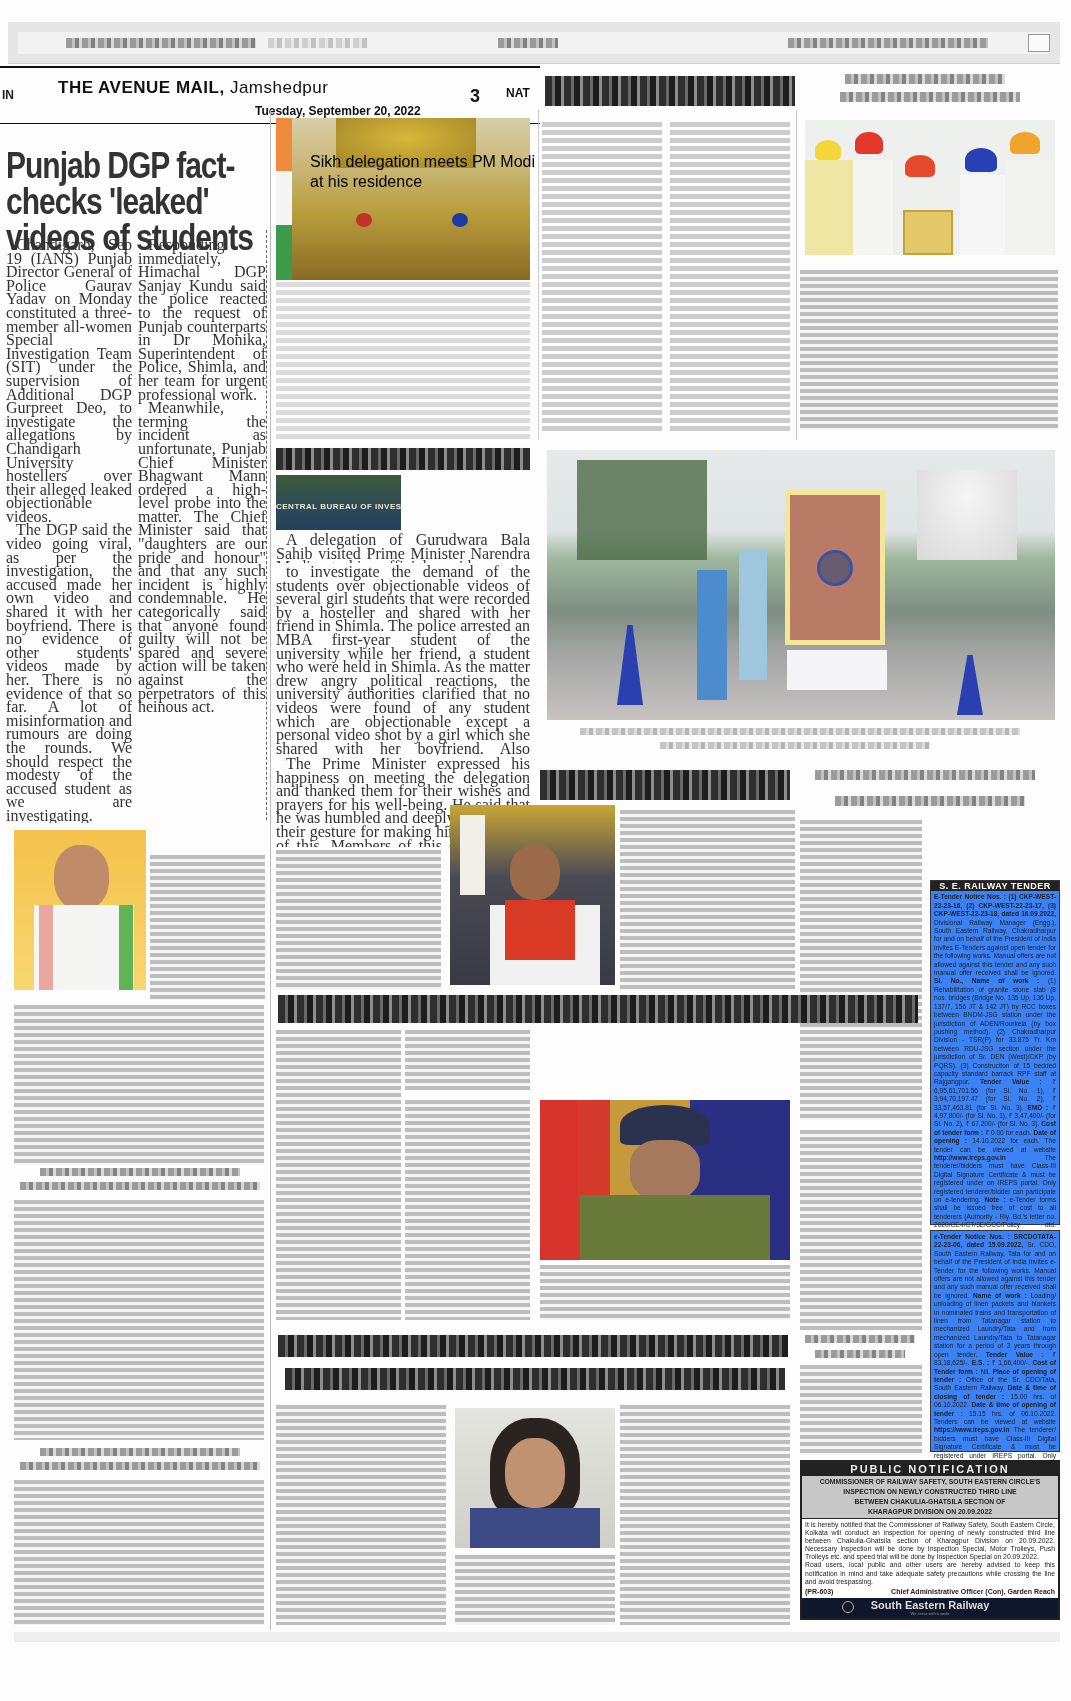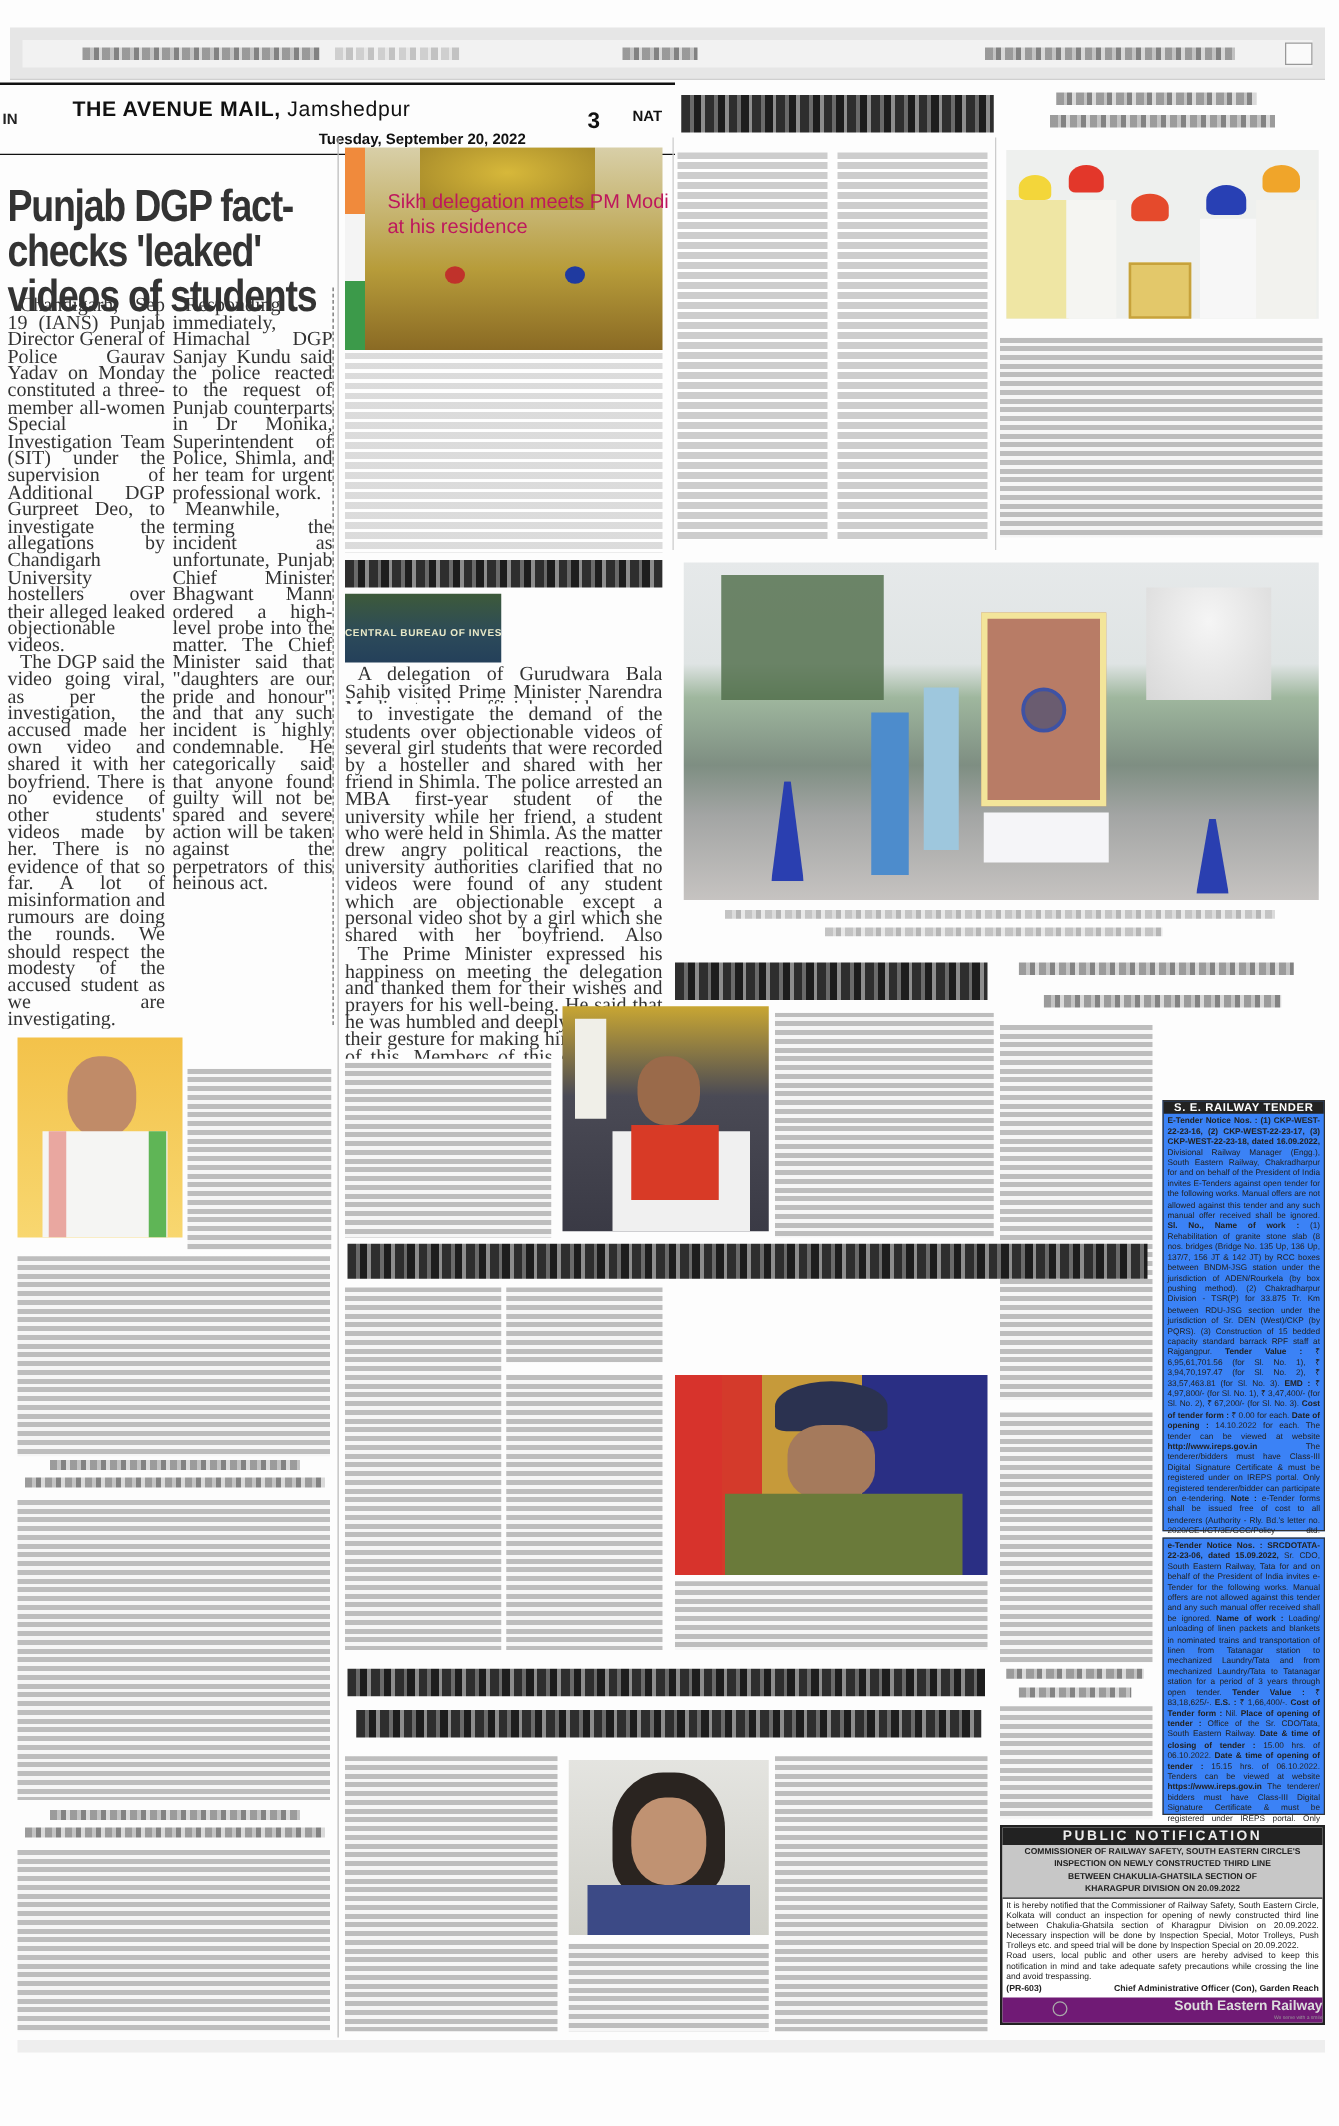--- a/index.html
+++ b/index.html
@@ -39,21 +39,21 @@
   .tender-head { background: #222; color: #fff; text-align: center; font-size: 9px; font-weight: bold; padding: 1px 0; letter-spacing: .5px; }
   .tender-body { padding: 2px 3px; text-align: justify; }
   .tender b { font-weight: bold; }
   .tender-ref { text-align: right; font-weight: bold; }
 
   .notify { position: absolute; left: 800px; top: 1460px; width: 260px; height: 160px; border: 2px solid #222; font-family: "Liberation Sans", sans-serif; background: #fff; }
   .notify-head { background: #222; color: #eee; text-align: center; font-weight: bold; font-size: 11px; letter-spacing: 2px; height: 14px; line-height: 14px; }
   .notify-sub { background: #c7c7c7; text-align: center; font-weight: bold; font-size: 6.8px; line-height: 10px; color: #222; padding: 1px 2px; border-bottom: 1px solid #222; }
   .notify-body { font-size: 6.8px; line-height: 8.1px; padding: 2px 3px; text-align: justify; color: #222; }
   .notify-sign { display: flex; justify-content: space-between; font-size: 7px; font-weight: bold; padding: 0 3px; }
-  .notify-foot { position: absolute; left: 0; right: 0; bottom: 0; height: 20px; background: #701a75; color: #ddd; text-align: right; font-weight: bold; font-size: 11px; line-height: 14px; }
+  .notify-foot { position: absolute; left: 0; right: 0; bottom: 0; height: 20px; background: #0f172a; color: #ddd; text-align: center; font-weight: bold; font-size: 11px; line-height: 14px; }
   .notify-foot small { display: block; font-size: 4px; line-height: 4px; color: #999; font-weight: normal; }
   .notify-logo { position: absolute; left: 40px; top: 3px; width: 12px; height: 12px; border: 1.5px solid #aaa; border-radius: 50%; }
 
   .footer-strip { position: absolute; left: 14px; top: 1632px; width: 1046px; height: 10px; background: #eeeeee; }
   .vline { position: absolute; width: 1px; background: #999; }
   .dashed { position: absolute; border-left: 1px dashed #666; }
 </style>
 </head>
 <body>
 
@@ -93,21 +93,21 @@
   <p>Meanwhile, terming the incident as unfortunate, Punjab Chief Minister Bhagwant Mann ordered a high-level probe into the matter. The Chief Minister said that "daughters are our pride and honour" and that any such incident is highly condemnable. He categorically said that anyone found guilty will not be spared and severe action will be taken against the perpetrators of this heinous act.</p>
 </div>
 <div class="dashed" style="left:266px;top:230px;height:590px;"></div>
 
 <div class="photo" style="left:276px;top:118px;width:254px;height:162px;background:linear-gradient(180deg,#d8cfa8 0%,#c5b26b 35%,#b79c3a 60%,#8a6a24 100%);">
   <div class="abs" style="left:0;top:0;width:16px;height:162px;background:linear-gradient(180deg,#f08a3c 0 33%,#f4f4f4 33% 66%,#3c9a4a 66%);"></div>
   <div class="abs" style="left:60px;top:0;width:140px;height:50px;background:radial-gradient(ellipse at 50% 40%,#d7b83a,#a08428);"></div>
   <div class="abs" style="left:80px;top:95px;width:16px;height:14px;background:#c0322b;border-radius:50%;"></div>
   <div class="abs" style="left:176px;top:95px;width:16px;height:14px;background:#1f3aa0;border-radius:50%;"></div>
 </div>
-<div class="abs" style="left:310px;top:152px;font-family:'Liberation Sans',sans-serif;font-size:16px;line-height:20px;color:#be185d;width:230px;">Sikh delegation meets PM Modi at his residence</div>
+<div class="abs" style="left:310px;top:152px;font-family:'Liberation Sans',sans-serif;font-size:16px;line-height:20px;color:#000000;width:230px;">Sikh delegation meets PM Modi at his residence</div>
 
 <div class="abs pix-text" style="left:276px;top:282px;width:254px;height:160px;opacity:.7;"></div>
 <div class="abs pix-dark" style="left:276px;top:448px;width:254px;height:22px;"></div>
 
 <div class="photo" style="left:276px;top:475px;width:125px;height:55px;background:linear-gradient(180deg,#3d5a3a,#2c4a5a 60%,#24405a);">
   <div class="abs" style="left:0;top:24px;width:125px;height:16px;color:#e8e8c8;font-family:'Liberation Sans',sans-serif;font-weight:bold;font-size:8px;line-height:16px;white-space:nowrap;letter-spacing:.5px;">CENTRAL BUREAU OF INVESTIGATION</div>
 </div>
 
 <div class="col-text" style="left:276px;top:533px;width:254px;height:30px;">
   <p>A delegation of Gurudwara Bala Sahib visited Prime Minister Narendra Modi at his official residence on Monday. They offered him 'prasad' and blessings and honoured the Prime Minister by tying a 'Pagdi' and offering him a Siropa. An ardas was also performed for the Prime Minister's long life and good health. The Gurudwara had organised an Akhand path between September 15 and 17 to commemorate the Prime Minister's birthday. This Akhand path was attended by thousands of Sikh devotees, a statement said.</p>

